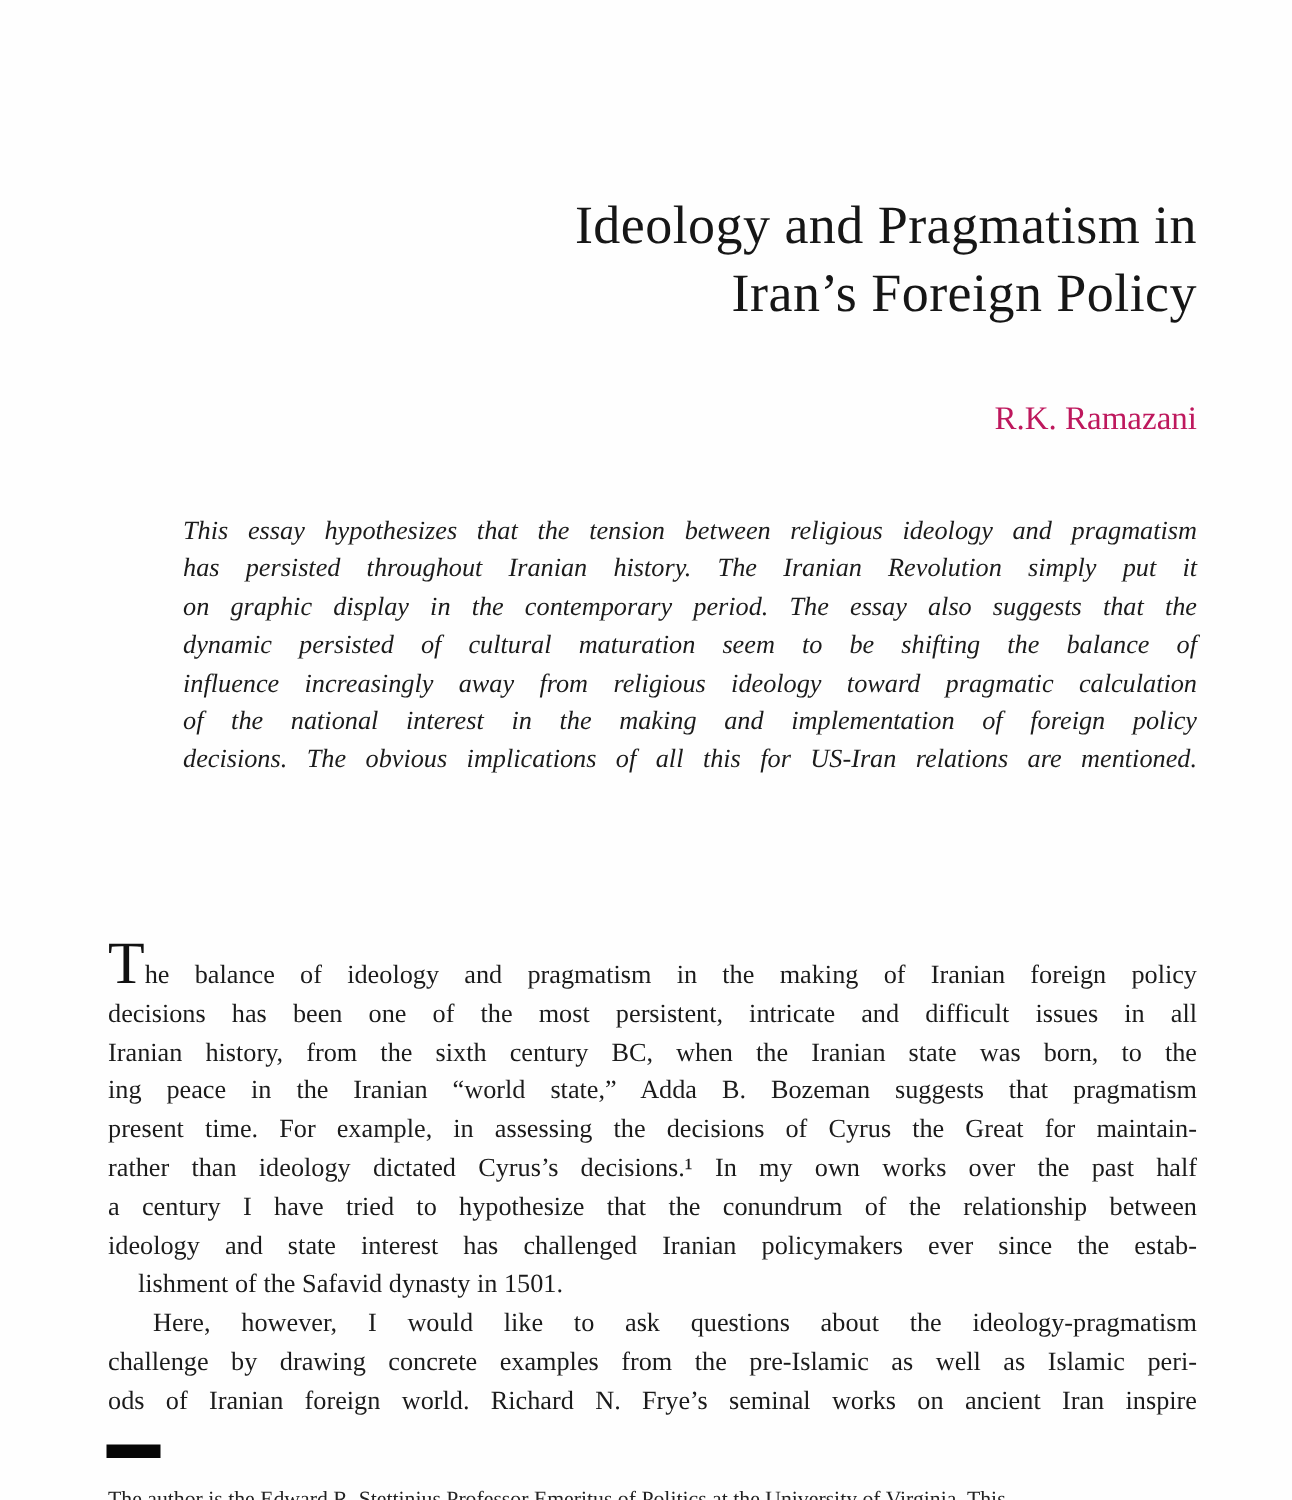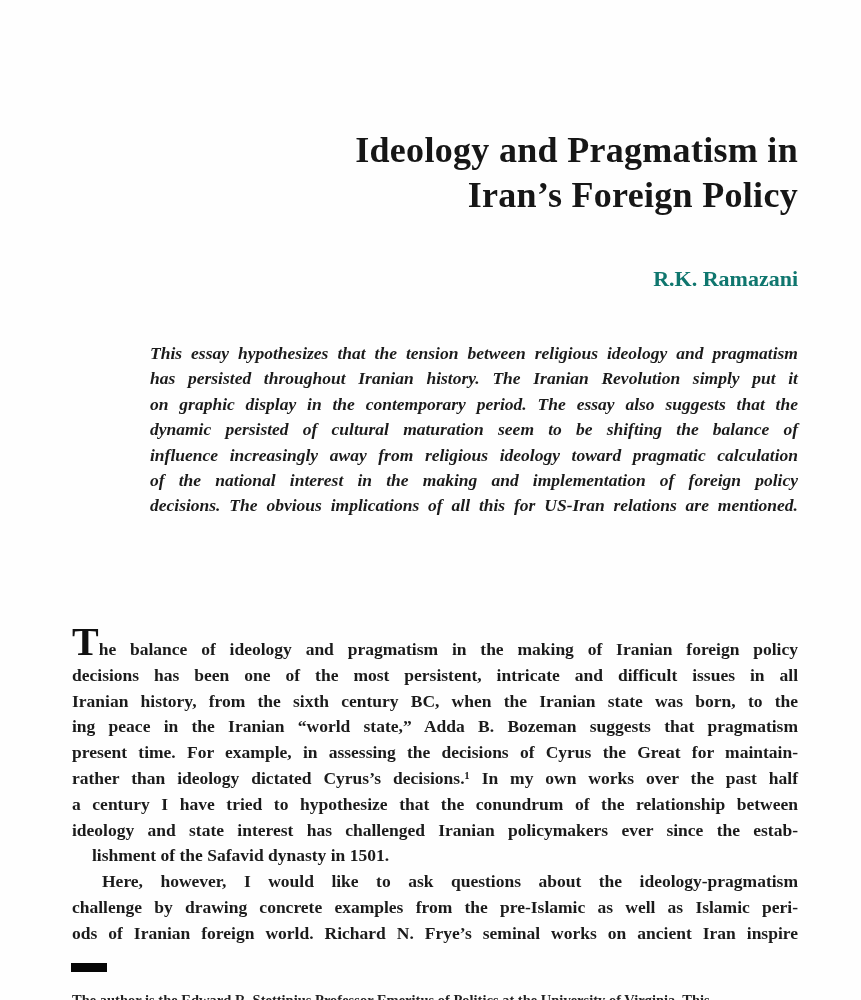--- a/index.html
+++ b/index.html
@@ -8,21 +8,20 @@
     background: #ffffff;
   }
   .page {
     position: relative;
     width: 861px;
     height: 1000px;
     background: #fefefe;
     overflow: hidden;
     font-family: "Liberation Serif", "DejaVu Serif", serif;
     color: #1b1b1b;
-    font-weight: bold;
   }
 
   
   .title-block {
     position: absolute;
     top: 128px;
     right: 63px;
     left: 200px;
     text-align: right;
     font-size: 36px;
@@ -33,39 +32,38 @@
 
   
   .author {
     position: absolute;
     top: 266px;
     right: 63px;
     left: 400px;
     text-align: right;
     font-size: 22px;
     line-height: 26px;
-    color: #0f766e;
+    color: #be185d;
   }
 
   
   .abstract {
     position: absolute;
     top: 341px;
     left: 122px;
     width: 676px;
     font-style: italic;
     font-size: 17.5px;
   }
   .abstract .aline {
     line-height: 25.4px;
     height: 25.4px;
     text-align: justify;
     text-align-last: justify;
     white-space: nowrap;
-    margin-left: 28px;
   }
 
   
   .body-col {
     position: absolute;
     top: 637px;
     left: 72px;
     width: 726px;
     font-size: 17.5px;
   }

